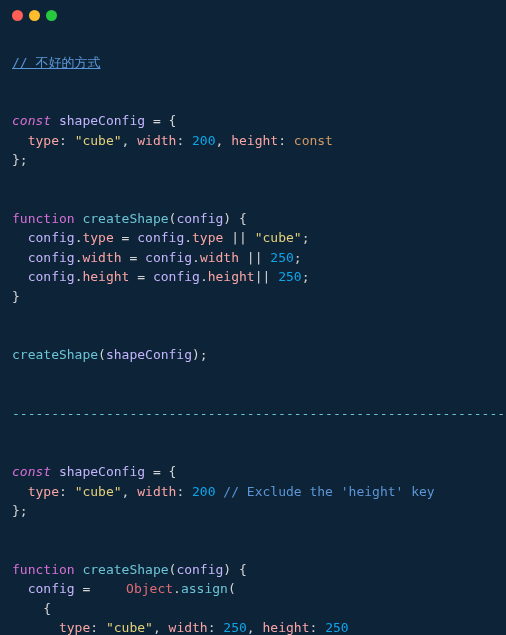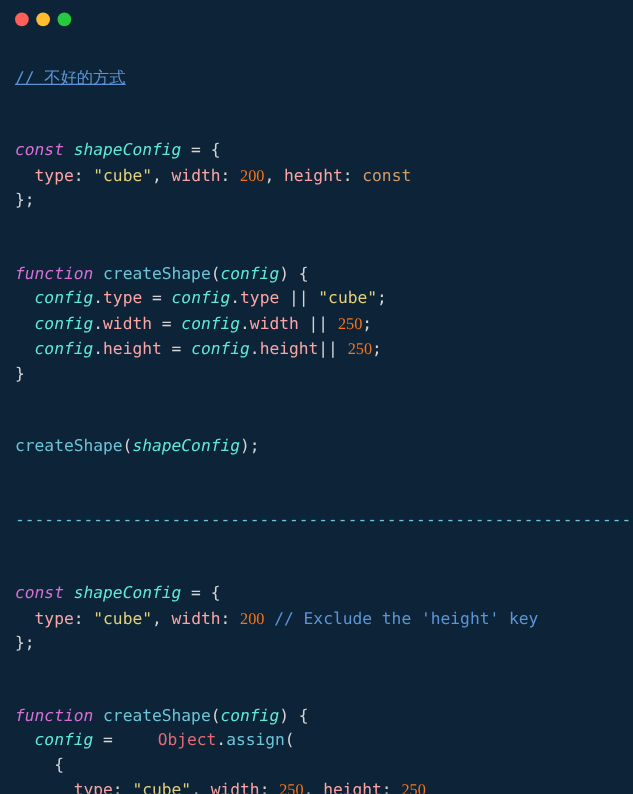--- a/index.html
+++ b/index.html
@@ -30,25 +30,25 @@
     .dot-red { background: #ff5f56; }
     .dot-yellow { background: #ffbd2e; }
     .dot-green { background: #27c93f; }
     .code-area {
       padding: 4px 12px 12px;
       white-space: pre;
     }
     .comment { color: #5c95d6; }
     .comment-zh { color: #5c95d6; text-decoration: underline; }
     .keyword { color: #d670d6; font-style: italic; }
-    .keyword2 { color: #d670d6; font-style: italic; }
-    .varname { color: #5eead4; font-style: italic; }
+    .keyword2 { color: #d670d6; }
+    .varname { color: #c4b5fd; }
     .prop { color: #fca5a5; }
     .string { color: #e5d07b; }
-    .number { color: #f97316; font-family: Liberation Serif, serif; }
+    .number { color: #0ea5e9; }
     .nullkw { color: #d19a66; }
     .punct { color: #d4d4d4; }
     .funcname { color: #6cc4d6; margin-top: 14px; }
     .op { color: #d4d4d4; }
     .divider { color: #6cc4d6; }
     .blank { display: block; height: 1.5em; }
     .objname { color: #e06c75; margin-left: 28px; }
   </style>
 </head>
 <body>

